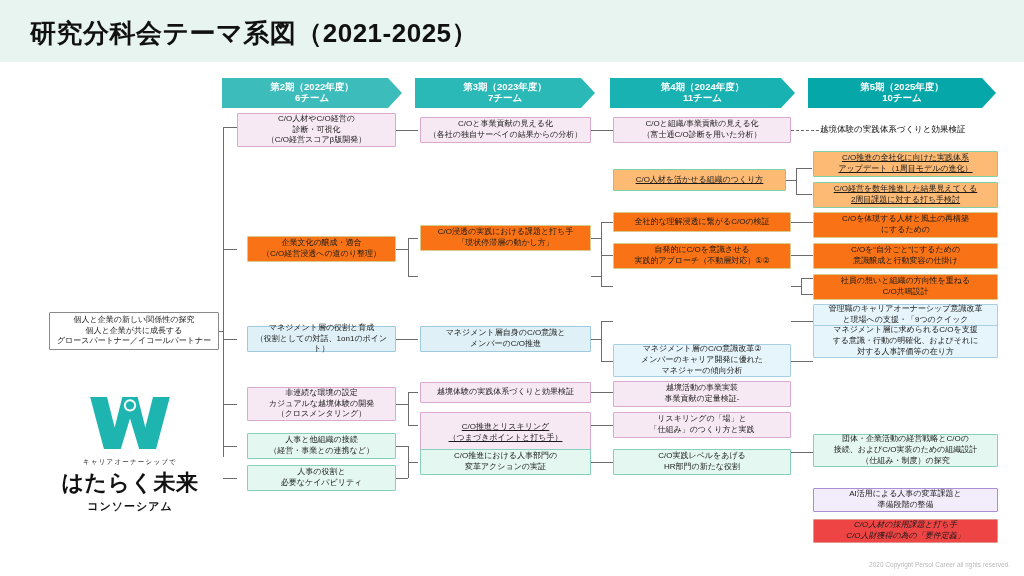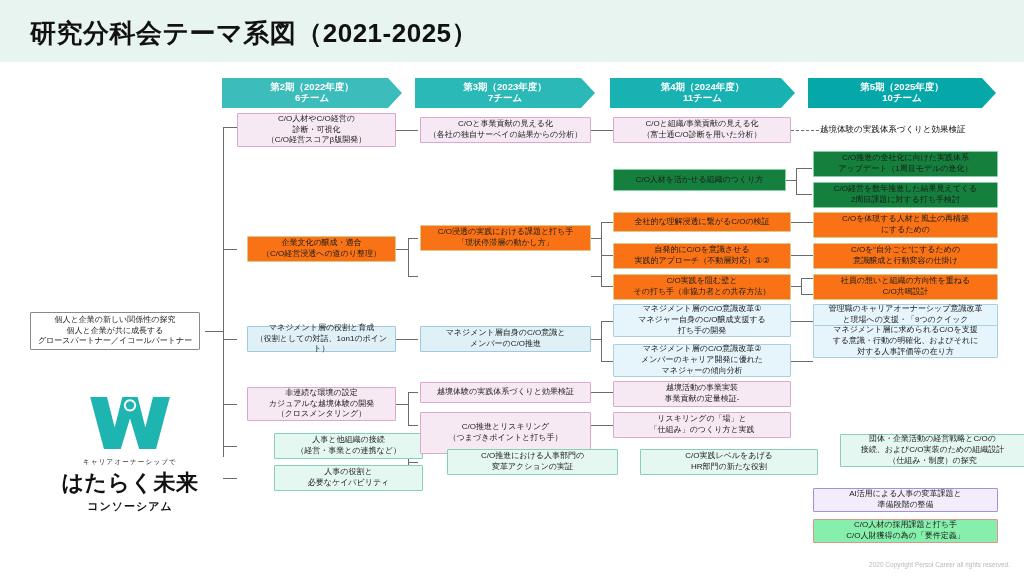--- a/index.html
+++ b/index.html
@@ -46,24 +46,24 @@
     line-height:1.35;
     color:#1a1a1a;
     padding:2px 3px;
     white-space:pre-line;
     border-radius:1px;
   }
   .node.pink   {background:#f7e9f3;border-color:#d9a9cf;}
   .node.cream  {background:#f97316;border-color:#d9c98a;}
   .node.blue   {background:#dff0f7;border-color:#9fc9dd;}
   .node.lblue  {background:#e6f4fb;border-color:#a8cfe3;}
-  .node.green  {background:#15803d;border-color:#7fd0a5;}
-  .node.mint   {background:#e4f7f0;border-color:#86cfbb;margin-left:27px;}
+  .node.green  {background:#fdba74;border-color:#7fd0a5;text-decoration:underline;}
+  .node.mint   {background:#e4f7f0;border-color:#86cfbb;}
   .node.violet {background:#f2ecfb;border-color:#a98fd8;}
-  .node.salmon {background:#86efac;border-color:#e2948a;}
+  .node.salmon {background:#ef4444;border-color:#e2948a;font-style:italic;}
   .node.root   {background:#ffffff;border-color:#8a8a8a;font-size:8px;}
 
   .note{
     position:absolute;font-size:8.5px;color:#111;
     display:flex;align-items:center;
     white-space:nowrap;
   }
 
   
   .ln{position:absolute;background:#6b6b6b;}
@@ -172,21 +172,21 @@
   <div class="ln lnh" style="left:791px;top:286px;width:10px;"></div>
   <div class="ln lnv" style="left:801px;top:278px;height:16px;"></div>
   <div class="ln lnh" style="left:801px;top:278px;width:12px;"></div>
   <div class="ln lnh" style="left:801px;top:294px;width:12px;"></div>
   <div class="ln lnh" style="left:791px;top:321px;width:22px;"></div>
   <div class="ln lnh" style="left:791px;top:361px;width:22px;"></div>
   <div class="ln lnh" style="left:791px;top:452px;width:22px;"></div>
 
   <div class="dash" style="left:791px;top:130px;width:28px;"></div>
 
-  <div class="node root" style="left:30px;top:312px;width:170px;height:38px;">個人と企業の新しい関係性の探究
+  <div class="node root" style="left:49px;top:312px;width:170px;height:38px;">個人と企業の新しい関係性の探究
 個人と企業が共に成長する
 グロースパートナー／イコールパートナー</div>
 
   <div class="node pink" style="left:237px;top:113px;width:159px;height:34px;">C/O人材やC/O経営の
 診断・可視化
 （C/O経営スコアβ版開発）</div>
   <div class="node cream" style="left:247px;top:236px;width:149px;height:26px;">企業文化の醸成・適合
 （C/O経営浸透への道のり整理）</div>
   <div class="node blue" style="left:247px;top:326px;width:149px;height:26px;">マネジメント層の役割と育成
 （役割としての対話、1on1のポイント）</div>
@@ -198,37 +198,32 @@
   <div class="node mint" style="left:247px;top:465px;width:149px;height:26px;">人事の役割と
 必要なケイパビリティ</div>
 
   <div class="node pink" style="left:420px;top:117px;width:171px;height:26px;">C/Oと事業貢献の見える化
 （各社の独自サーベイの結果からの分析）</div>
   <div class="node cream" style="left:420px;top:225px;width:171px;height:26px;">C/O浸透の実践における課題と打ち手
 「現状停滞層の動かし方」</div>
   <div class="node blue" style="left:420px;top:326px;width:171px;height:26px;">マネジメント層自身のC/O意識と
 メンバーのC/O推進</div>
   <div class="node pink" style="left:420px;top:382px;width:171px;height:21px;text-align:right;">越境体験の実践体系づくりと効果検証</div>
-  <div class="node pink" style="left:420px;top:412px;width:171px;height:42px;">C/O推進とリスキリング
+  <div class="node pink" style="left:420px;top:412px;width:171px;height:42px;text-decoration:underline;">C/O推進とリスキリング
 （つまづきポイントと打ち手）</div>
   <div class="node mint" style="left:420px;top:449px;width:171px;height:26px;">C/O推進における人事部門の
 変革アクションの実証</div>
 
   <div class="node green" style="left:613px;top:169px;width:173px;height:22px;">C/O人材を活かせる組織のつくり方</div>
 
   <div class="node pink" style="left:613px;top:117px;width:178px;height:26px;">C/Oと組織/事業貢献の見える化
 （富士通C/O診断を用いた分析）</div>
   <div class="node cream" style="left:613px;top:212px;width:178px;height:20px;">全社的な理解浸透に繋がるC/Oの検証</div>
   <div class="node cream" style="left:613px;top:243px;width:178px;height:26px;">自発的にC/Oを意識させる
 実践的アプローチ（不動層対応）①②</div>
-  <div class="node cream" style="left:613px;top:274px;width:178px;height:26px;">C/O実践を阻む壁と
-その打ち手（非協力者との共存方法）</div>
-  <div class="node lblue" style="left:613px;top:304px;width:178px;height:33px;">マネジメント層のC/O意識改革①
-マネジャー自身のC/O醸成支援する
-打ち手の開発</div>
   <div class="node lblue" style="left:613px;top:344px;width:178px;height:33px;">マネジメント層のC/O意識改革②
 メンバーのキャリア開発に優れた
 マネジャーの傾向分析</div>
   <div class="node pink" style="left:613px;top:381px;width:178px;height:26px;">越境活動の事業実装
 事業貢献の定量検証-</div>
   <div class="node pink" style="left:613px;top:412px;width:178px;height:26px;">リスキリングの「場」と
 「仕組み」のつくり方と実践</div>
   <div class="node mint" style="left:613px;top:449px;width:178px;height:26px;">C/O実践レベルをあげる
 HR部門の新たな役割</div>
 

